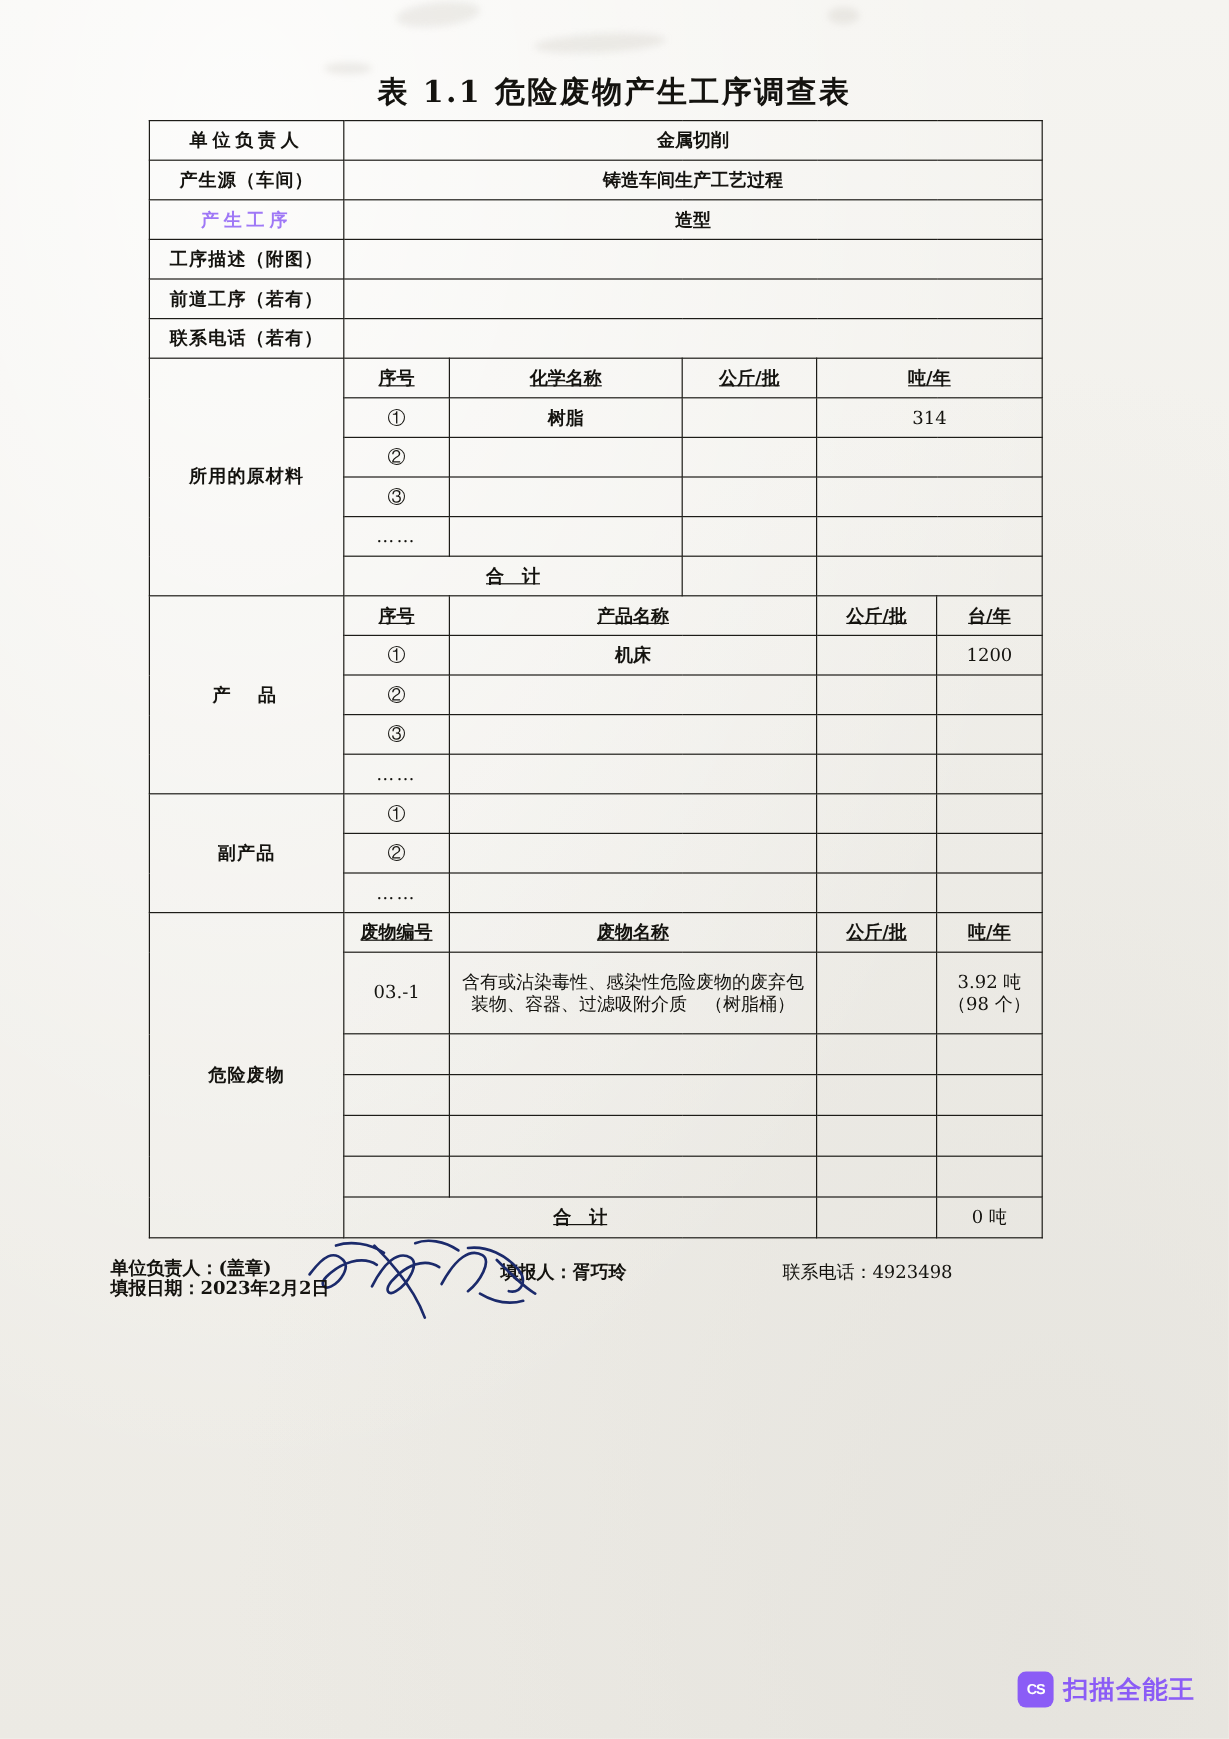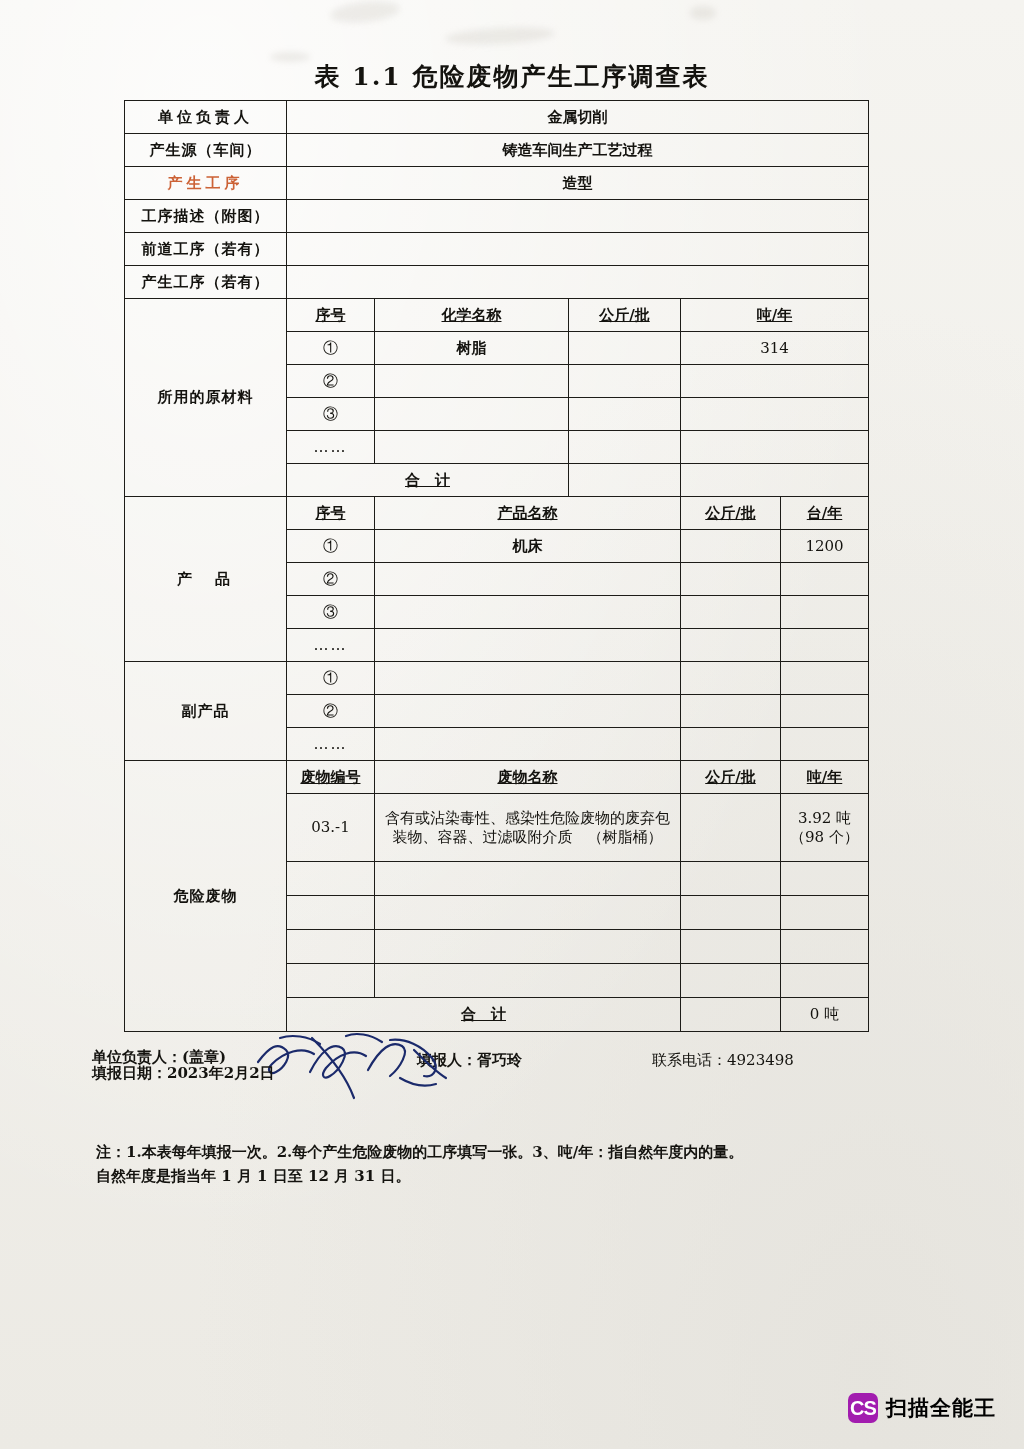--- a/index.html
+++ b/index.html
@@ -48,46 +48,46 @@
     line-height:1.25;
   }
   .lbl{font-weight:bold;font-size:16px;letter-spacing:1px;}
   .lbl-v{font-weight:bold;font-size:16px;letter-spacing:4px;}
   .hd{font-weight:bold;font-size:15.5px;text-decoration:underline;}
   .val{font-weight:bold;font-size:16px;}
   .num{font-family:"DejaVu Serif","Liberation Serif",serif;font-size:15px;}
   .wastecell{
     text-align:left;font-size:13.5px;line-height:1.35;padding:3px 6px;
   }
-  .faded{color:#c2410c;opacity:.82;}
+  .faded{color:#8b5cf6;opacity:.82;}
   .dots{letter-spacing:2px;font-size:14px;}
 
   
   .sigrow{position:absolute;left:92px;top:1048px;width:860px;font-size:15px;font-weight:bold;}
   .sigrow .c1{position:absolute;left:0;top:0;}
   .sigrow .c2{position:absolute;left:325px;top:3px;font-weight:bold;}
   .sigrow .c3{position:absolute;left:560px;top:3px;font-weight:normal;}
   .daterow{position:absolute;left:92px;top:1064px;font-size:15px;font-weight:bold;}
 
   .scribble{position:absolute;left:250px;top:1028px;width:220px;height:80px;pointer-events:none;}
 
   .note{
     position:absolute;left:96px;top:1140px;width:850px;
     font-size:15px;font-weight:bold;line-height:1.6;
   }
 
   .cs-logo{
     position:absolute;right:28px;bottom:26px;display:flex;align-items:center;gap:8px;
   }
   .cs-badge{
-    width:30px;height:30px;border-radius:7px;background:#a21caf;color:#fff;
-    font-family:"Liberation Sans",sans-serif;font-weight:bold;font-size:20px;
+    width:30px;height:30px;border-radius:7px;background:#8b5cf6;color:#fff;
+    font-family:"Liberation Sans",sans-serif;font-weight:bold;font-size:12px;
     display:flex;align-items:center;justify-content:center;letter-spacing:-1px;
   }
-  .cs-text{font-family:"Liberation Sans",sans-serif;font-size:21px;font-weight:bold;color:#000000;letter-spacing:1px;}
+  .cs-text{font-family:"Liberation Sans",sans-serif;font-size:21px;font-weight:bold;color:#8b5cf6;letter-spacing:1px;}
 </style>
 </head>
 <body>
 
 <div class="paper"></div>
 <div class="smudge sm1"></div>
 <div class="smudge sm2"></div>
 <div class="smudge sm3"></div>
 <div class="smudge sm4"></div>
 
@@ -120,21 +120,21 @@
     </tr>
     <tr>
       <td class="lbl">工序描述（附图）</td>
       <td colspan="5"></td>
     </tr>
     <tr>
       <td class="lbl">前道工序（若有）</td>
       <td colspan="5"></td>
     </tr>
     <tr>
-      <td class="lbl">产生工序（若有）</td>
+      <td class="lbl">联系电话（若有）</td>
       <td colspan="5"></td>
     </tr>
 
     <tr>
       <td rowspan="6" class="lbl">所用的原材料</td>
       <td class="hd">序号</td>
       <td class="hd">化学名称</td>
       <td class="hd">公斤/批</td>
       <td colspan="2" class="hd">吨/年</td>
     </tr>
@@ -289,23 +289,19 @@
       <path d="M150,50 C160,56 172,60 186,56"></path>
       <path d="M62,10 C78,26 96,48 104,70"></path>
       <path d="M164,22 C176,34 186,44 196,50"></path>
     </g>
   </svg>
 
   <div class="daterow">
     <span>填报日期：</span><span>2023年2月2日</span>
   </div>
 
-  <div class="note">
-    <div>注：1.本表每年填报一次。2.每个产生危险废物的工序填写一张。3、吨/年：指自然年度内的量。</div>
-    <div>自然年度是指当年 1 月 1 日至 12 月 31 日。</div>
-  </div>
 
   <div class="cs-logo">
     <div class="cs-badge">CS</div>
     <div class="cs-text">扫描全能王</div>
   </div>
 
 </div>
 
 </body></html>

